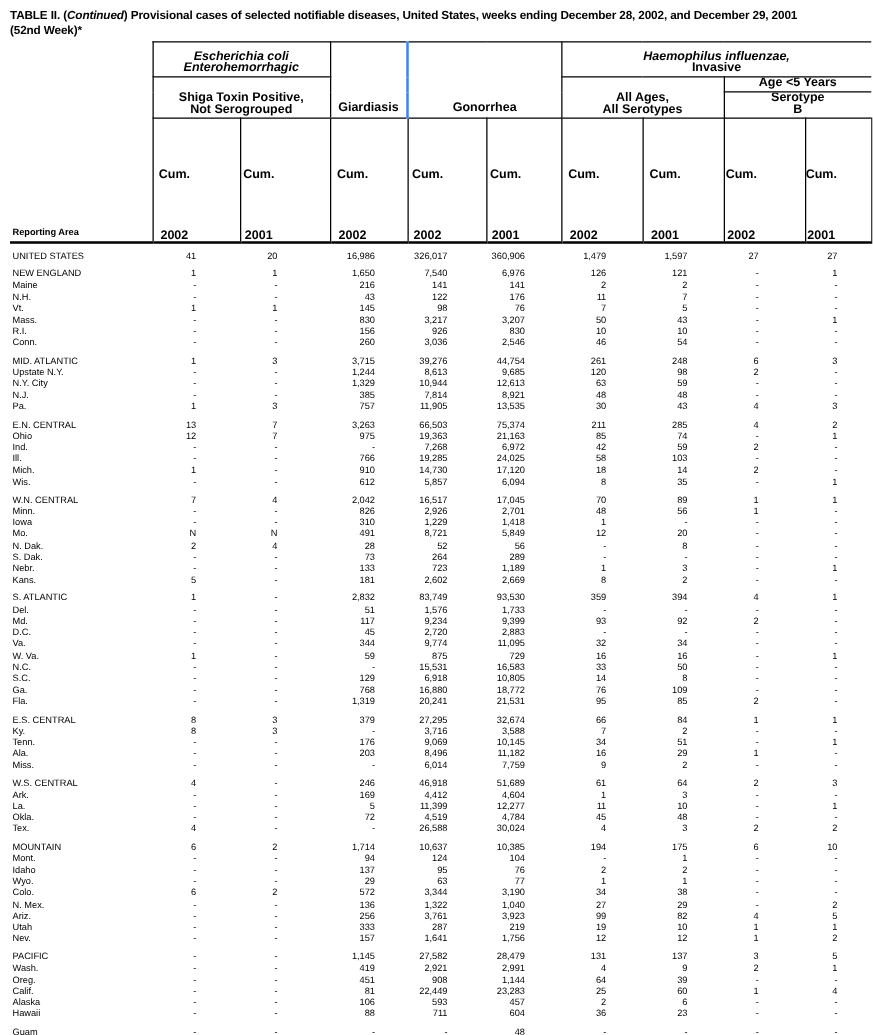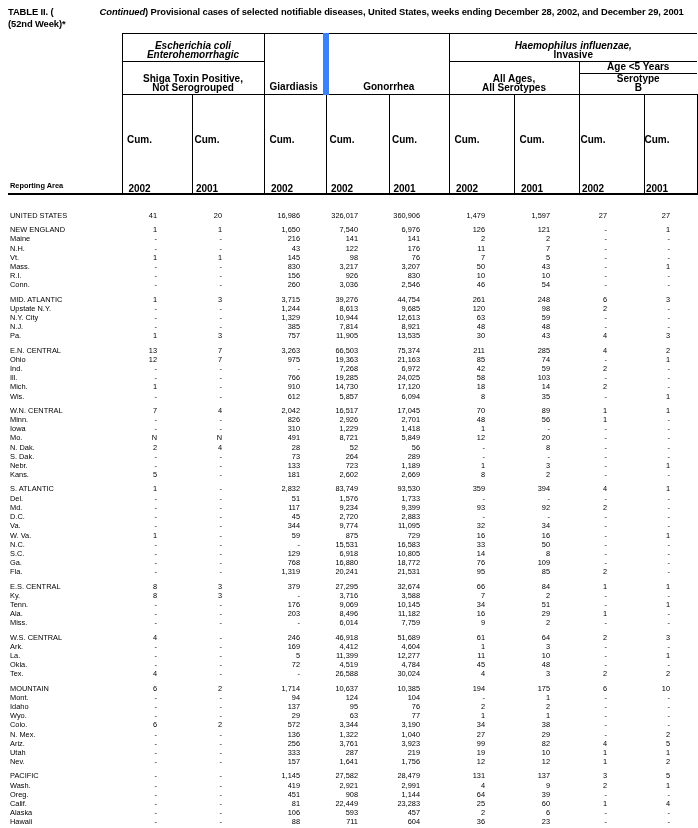--- a/index.html
+++ b/index.html
@@ -6,40 +6,40 @@
   body{
     width:698px;height:828px;background:#ffffff;color:#000;
     font-family:"Liberation Sans","DejaVu Sans",sans-serif;
     -webkit-font-smoothing:antialiased;overflow:hidden;
   }
   .page{position:relative;width:698px;height:828px;}
   .title{
     margin:6px 4px 4px 8px;font-size:9.4px;font-weight:bold;line-height:11.5px;
     letter-spacing:-0.1px;
   }
-  .title .it{font-style:italic;margin-left:46px;}
+  .title .it{font-style:italic;}
   table{
     border-collapse:collapse;table-layout:fixed;width:689px;margin-left:8px;
   }
   td{padding:0;overflow:hidden;white-space:nowrap;}
   
   thead td{font-weight:bold;font-size:10px;line-height:9px;text-align:center;}
   tr.hr1{height:28px;}
   tr.hr2{height:12px;}
   tr.hr3{height:13px;}
   tr.hr4{height:29px;}
   .ra-cell{
     vertical-align:bottom;text-align:left;padding:0 0 3px 2px;
     font-size:7.4px;border-bottom:2px solid #000;
   }
   .grp{vertical-align:bottom;padding-bottom:2px;}
   .it{font-style:italic;}
   .ecoli-name{border:1px solid #000;}
   .shiga{border-left:1px solid #000;border-right:1px solid #000;border-bottom:1px solid #000;}
-  .giard{border-top:1px solid #000;border-right:6px solid #3b82f6;border-bottom:1px solid #000;padding-bottom:3px;}
+  .giard{border-top:1px solid #000;border-right:2px solid #3b82f6;border-bottom:1px solid #000;padding-bottom:3px;}
   .gono{border-top:1px solid #000;border-right:1px solid #000;border-bottom:1px solid #000;padding-bottom:3px;}
   .hib-name{border-top:1px solid #000;border-bottom:1px solid #000;}
   .allages{border-right:1px solid #000;border-bottom:1px solid #000;}
   .age5{border-bottom:1px solid #000;}
   .serob{border-bottom:1px solid #000;}
   tr.hr4 td{
     border:1px solid #000;border-bottom:2px solid #000;vertical-align:middle;
   }
   tr.hr4 td div{line-height:9px;margin-top:40px;}
   
@@ -50,21 +50,21 @@
   td.c3{padding-right:42px;}
   td.c4{padding-right:26px;}
   td.c5{padding-right:31px;}
   td.c6{padding-right:29px;}
   td.c7{padding-right:29px;}
   td.c8{padding-right:29px;}
   td.c9{padding-right:37px;}
   td.c10{padding-right:27px;}
   tr.spacer td{height:5px;padding:0;}
   tbody.section:last-of-type tr:last-child td{border-bottom:2px solid #000;}
-  tbody.section:first-of-type tr:first-child td{padding-top:16px;}
+  tbody.section:first-of-type tr:first-child td{padding-top:5px;}
   
   .footnotes{margin:4px 0 0 8px;font-size:7.6px;line-height:10.5px;}
   .fn-line1 span{display:inline-block;}
   .fn-n{width:93px;}
   .fn-u{width:87px;}
 </style>
 </head>
 <body>
 
 <div class="page">

